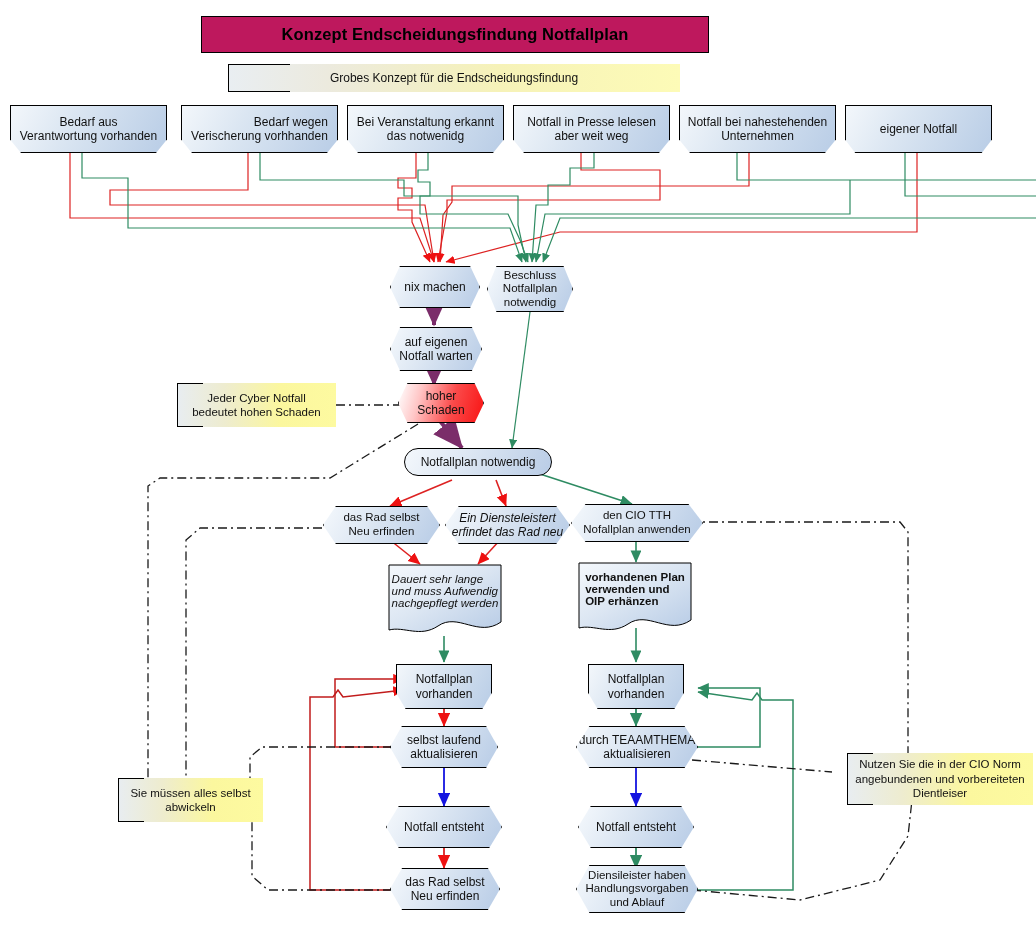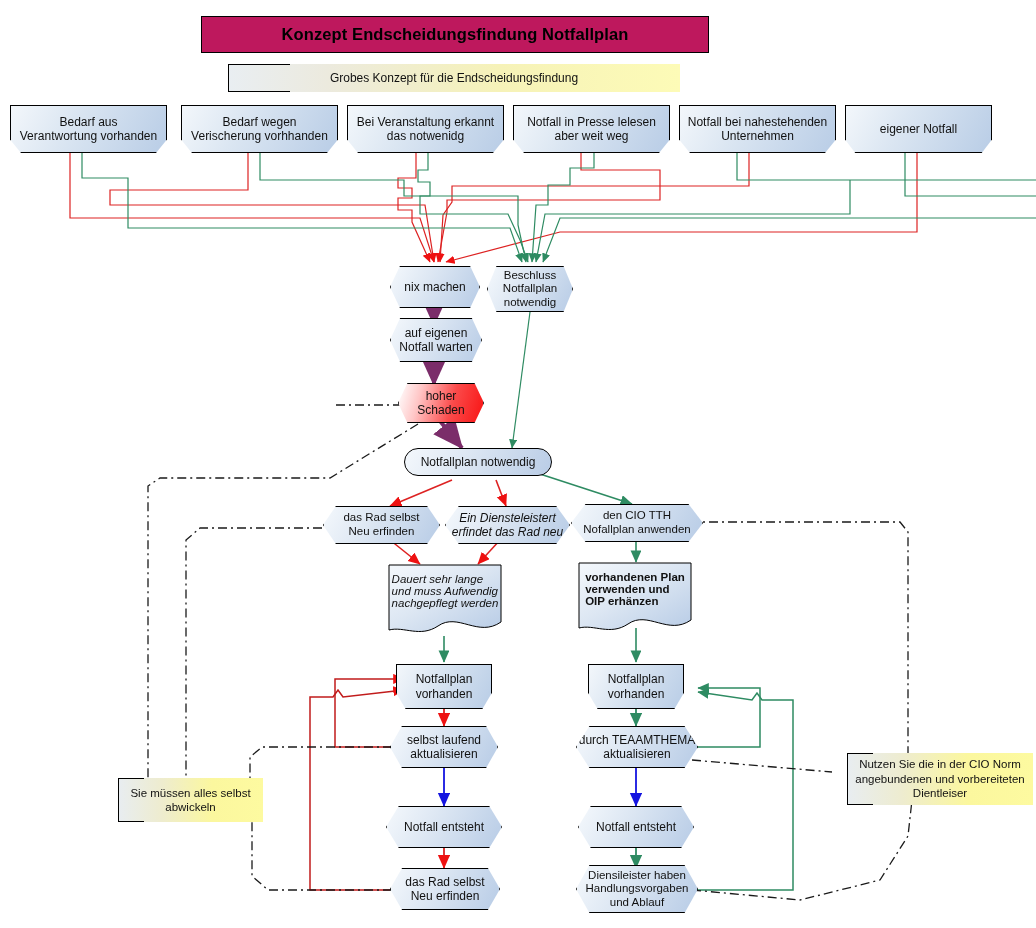--- a/index.html
+++ b/index.html
@@ -165,21 +165,21 @@
   </div>
 
   <div id="subtitle-bar">
     <div class="lbracket"></div>
     <span>Grobes Konzept für die Endscheidungsfindung</span>
   </div>
 
   <div class="node card" style="left:10px;top:105px;width:157px;height:48px;">
     <span>Bedarf aus<br>Verantwortung vorhanden</span>
     </div>
-  <div class="node card" style="left:181px;top:105px;width:157px;height:48px;">
+  <div class="node card" style="left:181px;top:105px;width:157px;height:48px;text-align:right;">
     <span>Bedarf wegen<br>Verischerung vorhhanden</span>
     </div>
   <div class="node card" style="left:347px;top:105px;width:157px;height:48px;">
     <span>Bei Veranstaltung erkannt<br>das notwenidg</span>
     </div>
   <div class="node card" style="left:513px;top:105px;width:157px;height:48px;">
     <span>Notfall in Presse lelesen<br>aber weit weg</span>
     </div>
   <div class="node card" style="left:679px;top:105px;width:157px;height:48px;">
     <span>Notfall bei nahestehenden<br>Unternehmen</span>
@@ -189,21 +189,21 @@
     </div>
 
   <div class="node hex" style="left:390px;top:266px;width:90px;height:42px;">
     <span>nix machen</span>
     </div>
 
   <div class="node hex" style="left:487px;top:266px;width:86px;height:46px;">
     <span style="font-size:11.5px;">Beschluss<br>Notfallplan<br>notwendig</span>
     </div>
 
-  <div class="node hex" style="left:390px;top:318px;width:92px;height:44px;">
+  <div class="node hex" style="left:390px;top:327px;width:92px;height:44px;">
     <span>auf eigenen<br>Notfall warten</span>
     </div>
 
   <div class="node hex red" style="left:398px;top:383px;width:86px;height:40px;">
     <span>hoher<br>Schaden</span>
     </div>
 
   <div class="node round" style="left:404px;top:448px;width:148px;height:28px;">
     <span>Notfallplan notwendig</span>
     </div>
@@ -269,20 +269,24 @@
   <div class="node hex" style="left:576px;top:726px;width:122px;height:42px;">
     <span>durch TEAAMTHEMA<br>aktualisieren</span>
     </div>
   <div class="node hex" style="left:578px;top:806px;width:116px;height:42px;">
     <span>Notfall entsteht</span>
     </div>
   <div class="node hex" style="left:576px;top:865px;width:122px;height:48px;">
     <span style="font-size:11.5px;">Diensileister haben<br>Handlungsvorgaben<br>und Ablauf</span>
     </div>
 
+  <div class="note" style="left:177px;top:383px;width:159px;height:44px;">
+    <div class="brk"></div>
+    <span>Jeder Cyber Notfall<br>bedeutet hohen Schaden</span>
+  </div>
 
   <div class="note" style="left:118px;top:778px;width:145px;height:44px;">
     <div class="brk"></div>
     <span>Sie müssen alles selbst<br>abwickeln</span>
   </div>
 
   <div class="note" style="left:831px;top:753px;width:186px;height:52px;margin-left:16px;">
     <div class="brk"></div>
     <span>Nutzen Sie die in der CIO Norm<br>angebundenen und vorbereiteten<br>Dientleiser</span>
   </div>

